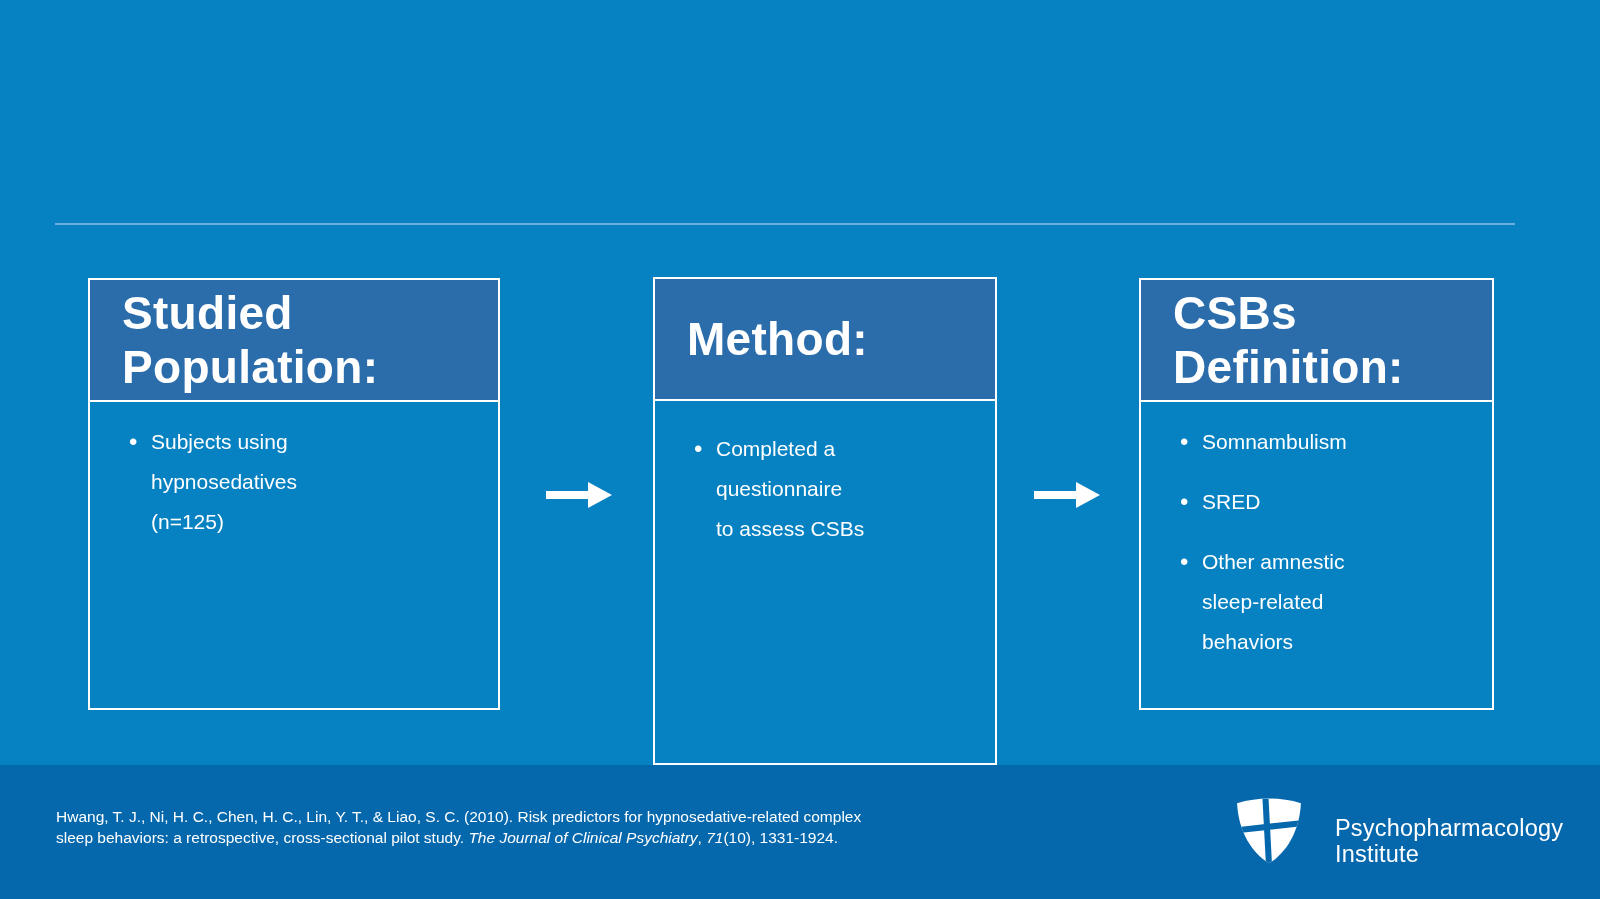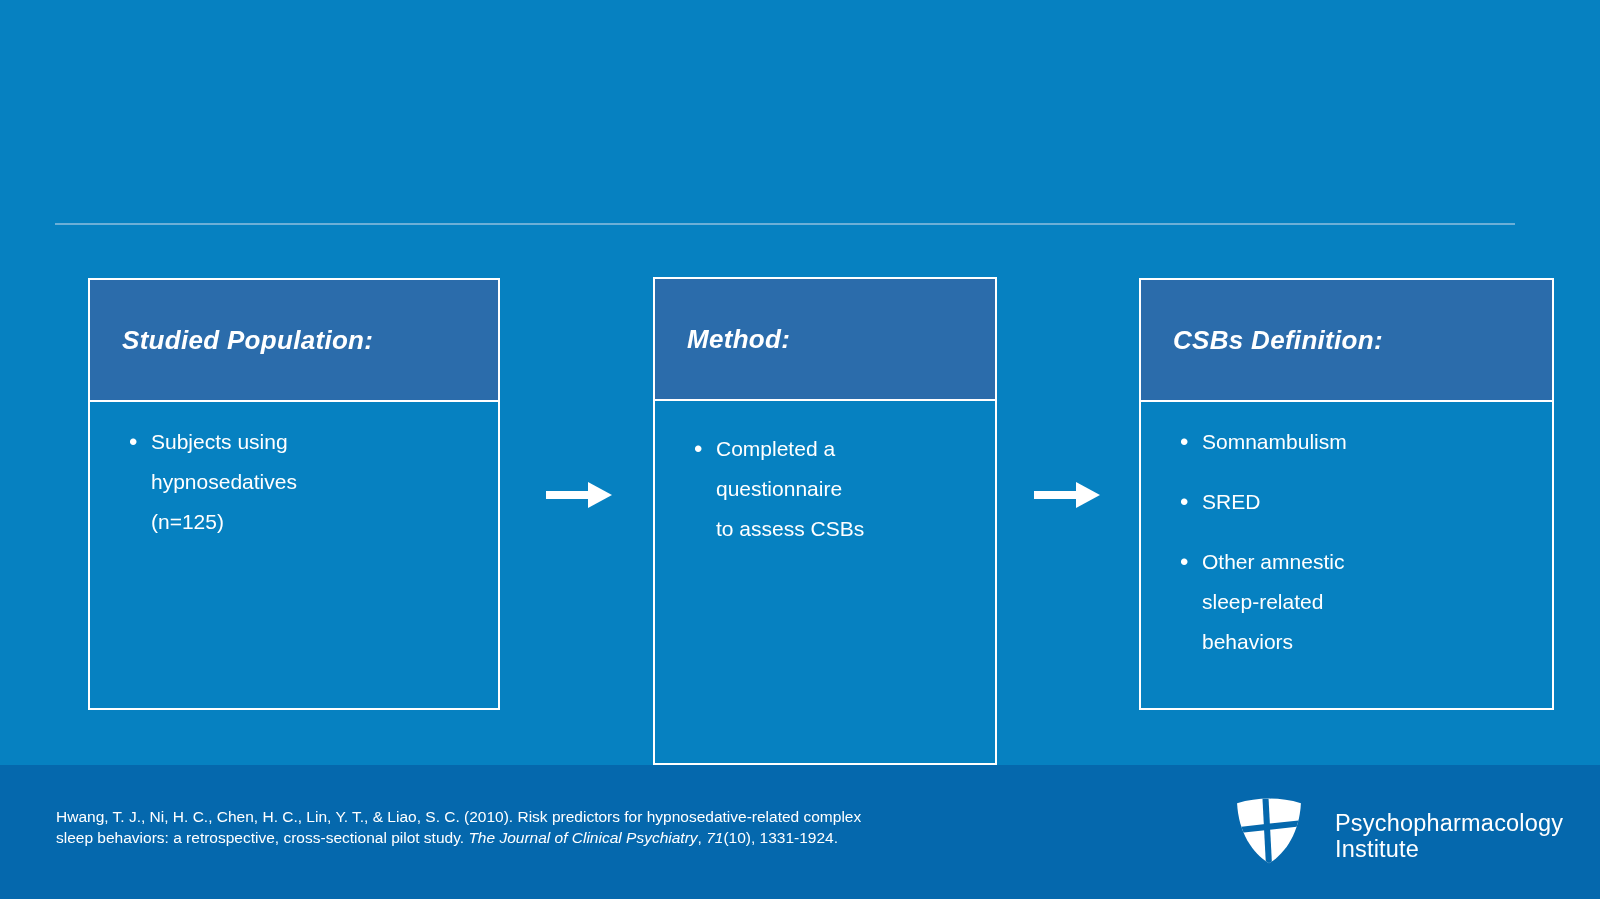--- a/index.html
+++ b/index.html
@@ -30,30 +30,29 @@
     position:absolute;top:223px;left:55px;width:1460px;height:2px;
     background:var(--title-divider);opacity:0.75;
   }
   .box{
     position:absolute;
     border:2px solid var(--box-border);
     background:transparent;
   }
   .box1{left:88px;top:278px;width:412px;height:432px;}
   .box2{left:653px;top:277px;width:344px;height:488px;}
-  .box3{left:1139px;top:278px;width:415px;height:432px;}
+  .box3{left:1139px;top:278px;width:355px;height:432px;}
   .box-header{
     height:122px;
     background:var(--box-header);
     border-bottom:2px solid var(--box-border);
     display:flex;align-items:center;
     padding-left:32px;padding-right:16px;
-    font-size:26px;font-weight:700;
+    font-size:46px;font-weight:700;
     letter-spacing:0.3px;
-    font-style:italic;
   }
   .box-body{padding:20px 26px 10px 39px;}
   .box2 .box-body{padding-top:28px;}
   .bullet{display:flex;align-items:flex-start;margin-bottom:20px;}
   .bullet:last-child{margin-bottom:0;}
   .dot{
     width:22px;flex:0 0 22px;
     font-size:24px;line-height:40px;
   }
   .bullet-text{
@@ -67,21 +66,21 @@
   .footer{
     position:absolute;left:0;top:765px;width:1600px;height:134px;
     background:var(--footer-background);
   }
   .citation{
     position:absolute;left:56px;top:41px;
     font-size:15.5px;line-height:21px;
     color:var(--text);
   }
   .citation i{font-style:italic;}
-  .logo{position:absolute;left:1231px;top:26px;display:flex;align-items:center;}
+  .logo{position:absolute;left:1231px;top:26px;display:flex;align-items:flex-end;}
   .logo-shield{width:76px;height:76px;}
   .logo-text{
     margin-left:28px;margin-top:13px;
     font-size:23.5px;line-height:26px;font-weight:400;
     letter-spacing:0.2px;
   }
 </style>
 </head>
 <body>
 

